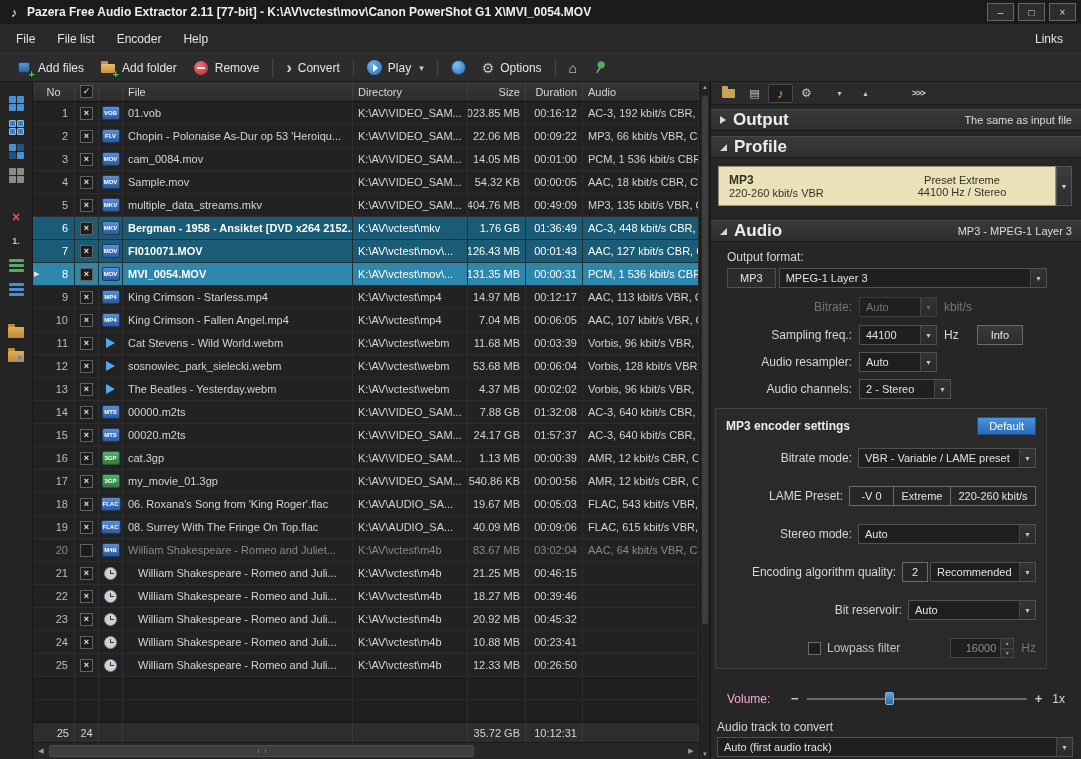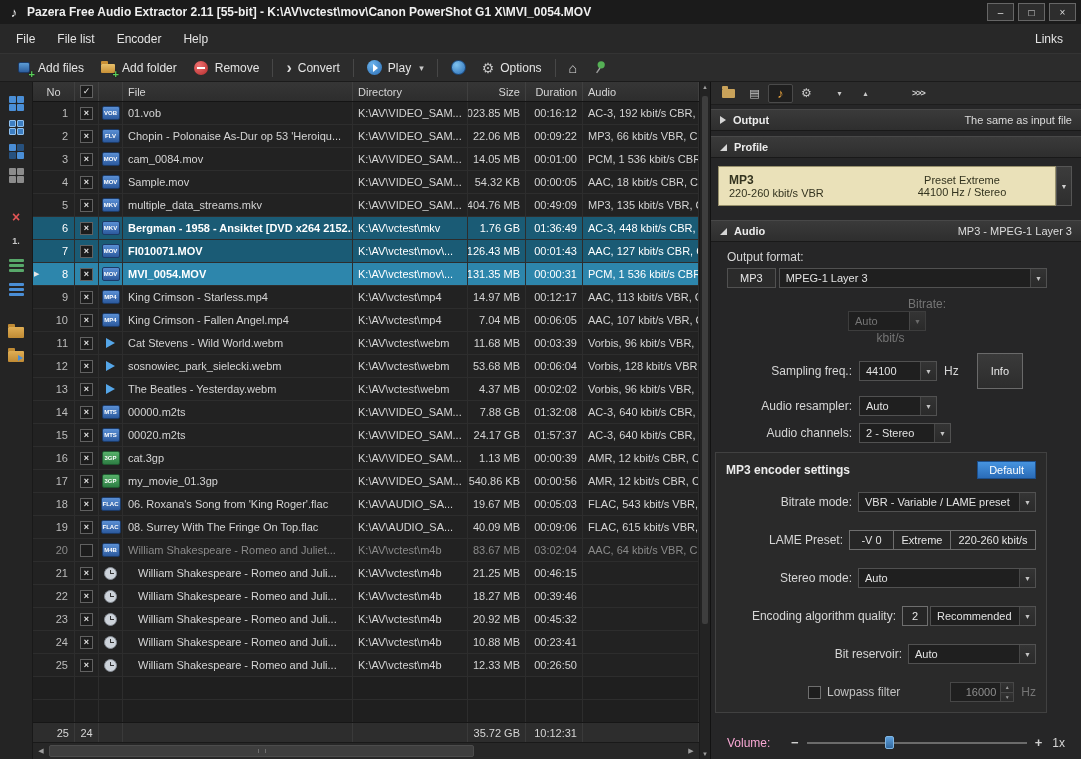--- a/index.html
+++ b/index.html
@@ -121,21 +121,21 @@
 .tabfolder::before{content:"";position:absolute;top:-3px;left:0;width:6px;height:3px;background:#c9a25a;border-radius:1px 1px 0 0;}
 .chev{font-size:8px;color:#c8c8c8;}
 .ptab.mleft{margin-left:7px;}
 .ptab.more{width:auto;padding:0 6px;margin-left:26px;}
 .more-glyph{font-size:9px;font-weight:bold;letter-spacing:-1px;color:#d0d0d0;}
 .sect{height:22px;flex:0 0 auto;margin-top:4px;background:linear-gradient(#3a3a3a,#2e2e2e);border-top:1px solid #484848;border-bottom:1px solid #191919;display:flex;align-items:center;padding:0 9px;gap:7px;}
 .sect.mt5{margin-top:5px;}
 .sect.mt14{margin-top:14px;}
 .tri-c{width:0;height:0;border-top:4px solid transparent;border-bottom:4px solid transparent;border-left:6px solid #d6d6d6;}
 .tri-e{width:0;height:0;border-right:7px solid #d6d6d6;border-top:7px solid transparent;}
-.s-title{font-weight:bold;color:#ececec;font-size:11px;}
+.s-title{font-weight:bold;color:#ececec;font-size:17px;}
 .s-value{margin-left:auto;font-size:11px;color:#dcdcdc;}
 .profile-combo{margin:8px 9px 0 7px;height:40px;display:flex;flex:0 0 auto;}
 .profile-main{flex:1;background:#eae1b9;border:1px solid #97906c;display:flex;align-items:center;padding:0 10px;color:#33331f;}
 .p-left{width:150px;}
 .p-l1{font-size:12px;font-weight:bold;}
 .p-l2{font-size:11px;}
 .p-right{flex:1;text-align:center;font-size:11px;}
 .profile-arrow{width:16px;background:linear-gradient(#3c3c3c,#2e2e2e);border:1px solid #555;display:flex;align-items:center;justify-content:center;color:#cfcfcf;font-size:7px;}
 .aform{padding:8px 34px 0 16px;flex:0 0 auto;display:flex;flex-direction:column;}
 .flabel{color:#d6d6d6;font-size:12px;}
@@ -146,22 +146,22 @@
 .combo{height:20px;background:#1f1f1f;border:1px solid #515151;display:flex;align-items:center;padding:0 6px;font-size:11px;color:#e2e2e2;position:relative;}
 .combo .cval{overflow:hidden;white-space:nowrap;}
 .combo .arrow{margin-left:auto;align-self:stretch;display:flex;align-items:center;padding:0 4px;margin-right:-6px;border-left:1px solid #474747;background:linear-gradient(#343434,#2a2a2a);font-size:7px;color:#c4c4c4;}
 .combo.dimc{color:#757575;border-color:#3d3d3d;}
 .combo.dimc .arrow{color:#6a6a6a;}
 .grow1{flex:1;}
 .chipbox{height:20px;border:1px solid #515151;background:#2b2b2b;display:flex;align-items:center;justify-content:center;font-size:11px;color:#e8e8e8;padding:0 12px;margin-right:3px;flex:0 0 auto;}
 .w78{width:78px;flex:0 0 auto;}
 .w92{width:92px;flex:0 0 auto;}
 .unit{margin-left:7px;font-size:12px;color:#d6d6d6;}
-.btn{height:36px;padding:0 13px;background:linear-gradient(#3a3a3a,#2d2d2d);border:1px solid #6a6a6a;color:#e8e8e8;font-size:11px;display:flex;align-items:center;margin-left:18px;font-family:inherit;}
-.mt9{margin-top:9px;flex-direction:column;}.mt8{margin-top:8px;}.mt7{margin-top:7px;}
+.btn{height:20px;padding:0 13px;background:linear-gradient(#3a3a3a,#2d2d2d);border:1px solid #6a6a6a;color:#e8e8e8;font-size:11px;display:flex;align-items:center;margin-left:18px;font-family:inherit;}
+.mt9{margin-top:9px;}.mt8{margin-top:8px;}.mt7{margin-top:7px;}
 .group{margin:9px 0 0 -12px;border:1px solid #414141;background:#2a2a2a;padding:8px 10px 2px;flex:0 0 auto;}
 .group-head{display:flex;align-items:center;margin-bottom:13px;}
 .group-title{font-weight:bold;font-size:12px;color:#ececec;}
 .default-btn{margin-left:auto;height:18px;padding:0 11px;background:linear-gradient(#4694e0,#2a6cb8);border:1px solid #1c4f8c;color:#fff;font-size:11px;display:flex;align-items:center;font-family:inherit;}
 .grow{display:flex;align-items:center;justify-content:flex-end;margin-bottom:18px;}
 .grow.last{margin-bottom:8px;}
 .glab{font-size:12px;color:#d6d6d6;margin-right:6px;white-space:nowrap;}
 .wbm{width:178px;flex:0 0 auto;}
 .seg{height:20px;border:1px solid #6e6e6e;background:#262626;display:flex;align-items:center;justify-content:center;font-size:11px;color:#e4e4e4;flex:0 0 auto;}
 .seg+.seg{margin-left:-1px;}
@@ -186,21 +186,21 @@
 .track-label{margin:14px 0 0 6px;flex:0 0 auto;}
 .track-combo{margin:3px 8px 0 6px;flex:0 0 auto;}
 </style>
 </head>
 <body>
 
 <div class="window">
 
   <div class="titlebar">
     <span class="app-icon">♪</span>
-    <span class="title-text">Pazera Free Audio Extractor 2.11  [55-bit] - K:\AV\vctest\mov\Canon PowerShot G1 X\MVI_0054.MOV</span>
+    <span class="title-text">Pazera Free Audio Extractor 2.11  [77-bit] - K:\AV\vctest\mov\Canon PowerShot G1 X\MVI_0054.MOV</span>
     <span class="win-btn">–</span>
     <span class="win-btn">□</span>
     <span class="win-btn">×</span>
   </div>
 
   <div class="menubar">
     <span class="menu-item">File</span>
     <span class="menu-item">File list</span>
     <span class="menu-item">Encoder</span>
     <span class="menu-item">Help</span>

